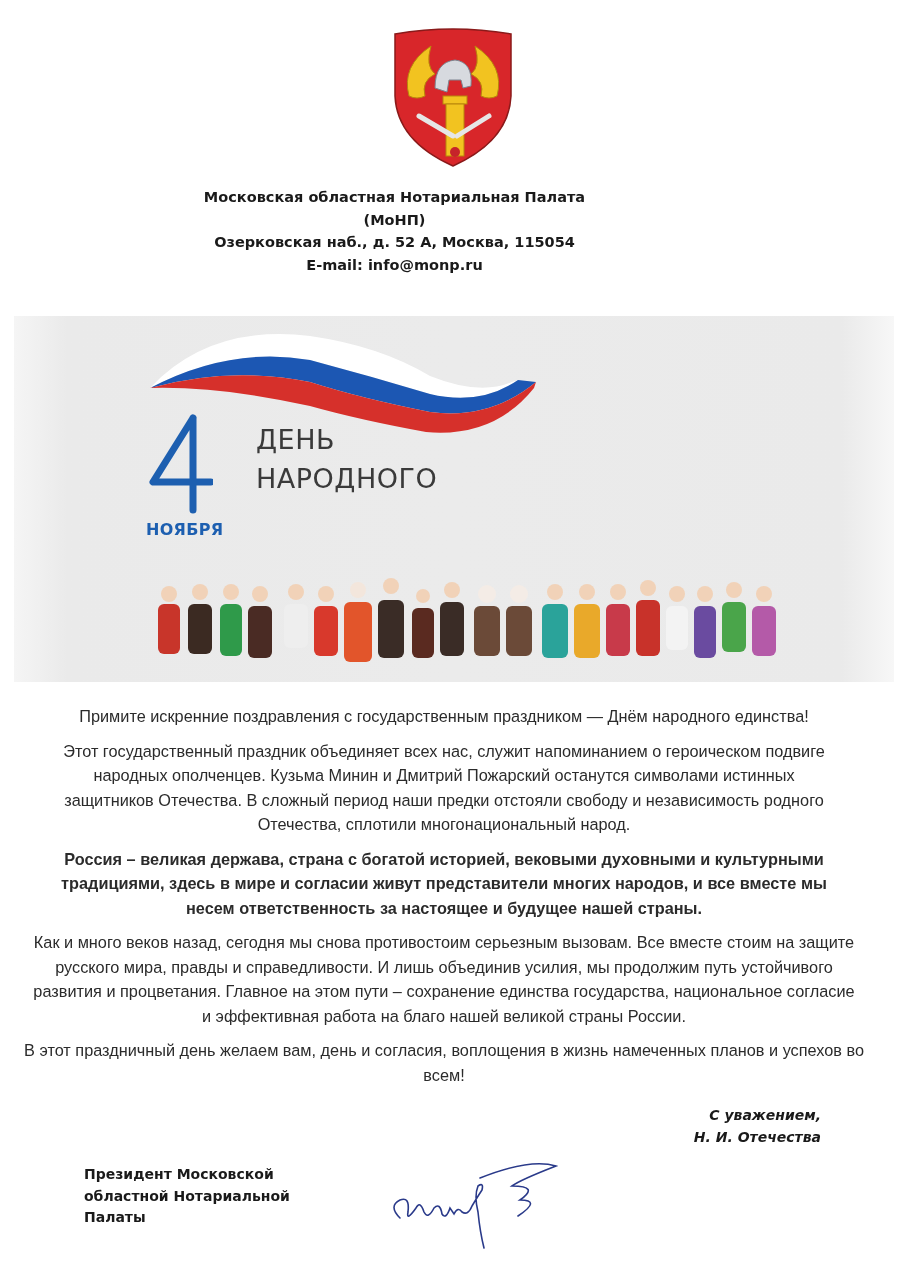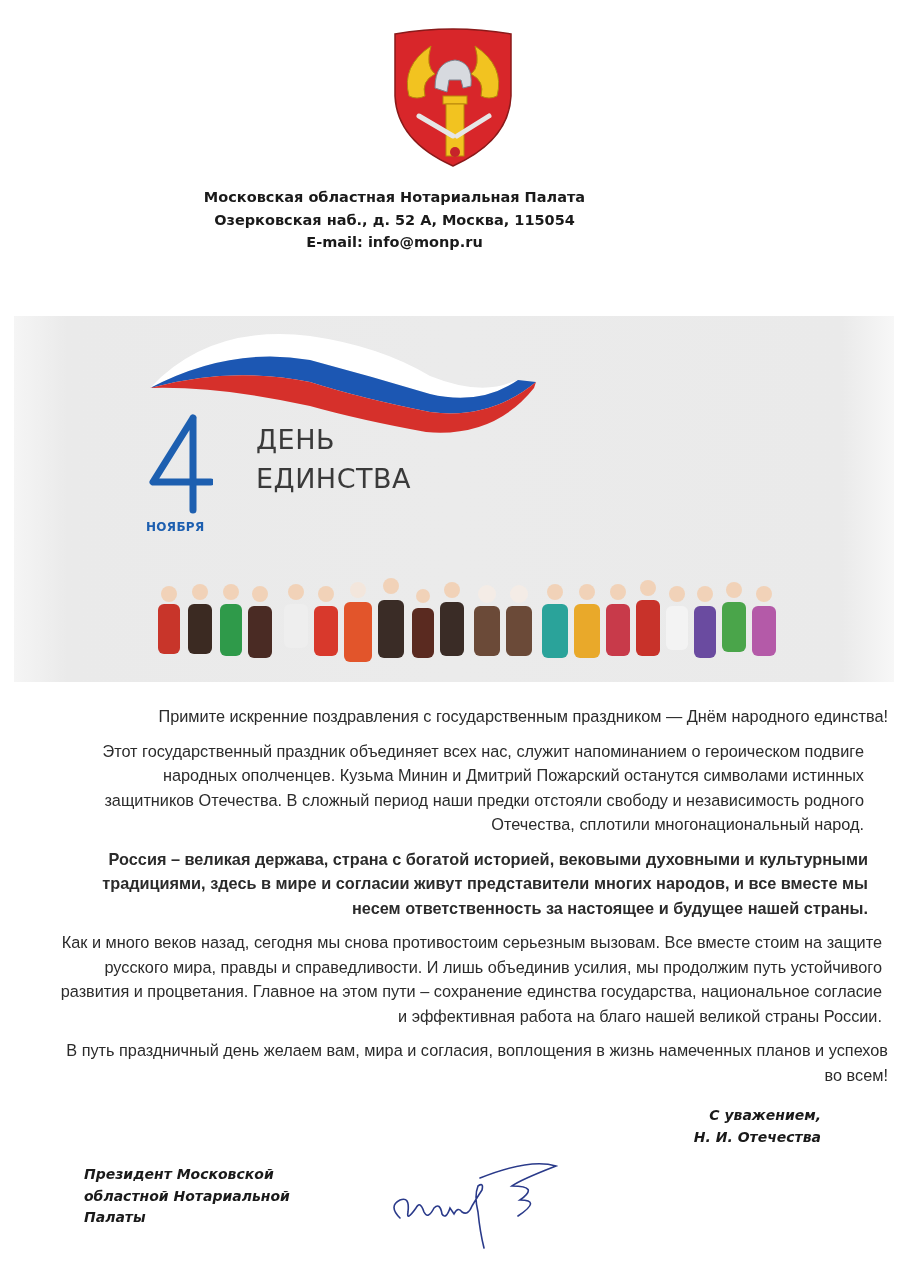--- a/index.html
+++ b/index.html
@@ -12,29 +12,29 @@
   .header div { white-space: nowrap; }
   .banner { position: absolute; left: 14px; top: 316px; width: 880px; height: 366px;
             background: linear-gradient(90deg, #f5f5f5 0%, #eaeaea 6%, #ebebeb 50%, #eaeaea 94%, #f7f7f7 100%); }
   .flag { position: absolute; left: 136px; top: 0; width: 400px; height: 120px; }
   .big4 { position: absolute; left: 135px; top: 98px; font-family: "DejaVu Sans", sans-serif;
           font-weight: normal; font-size: 96px; line-height: 96px; color: #1d5fb0; letter-spacing: -2px; }
   .big4 svg { display:block; }
   .title-lines { position: absolute; left: 204px; top: 104px; font-family: "DejaVu Sans", sans-serif;
                  font-size: 27px; line-height: 39px; color: #3a3a3a; letter-spacing: 0.5px; }
   .title-lines div { white-space: nowrap; margin-left: 38px; }
-  .nov { position: absolute; left: 132px; top: 204px; font-size: 12px; font-weight: bold;
+  .nov { position: absolute; left: 132px; top: 204px; font-size: 16px; font-weight: bold;
          color: #1d5fb0; letter-spacing: 0.3px; }
   .people { position: absolute; left: 136px; top: 258px; width: 640px; height: 100px; }
-  .body-text { position: absolute; left: 48px; top: 704px; width: 840px; text-align: right;
+  .body-text { position: absolute; left: 24px; top: 704px; width: 840px; text-align: center;
                font-family: "Liberation Sans", sans-serif; font-size: 16.3px; line-height: 24.5px;
                color: #2b2b2b; }
   .body-text p { margin: 0 0 10px 0; }
   .sig-left { position: absolute; left: 84px; top: 1164px; font-family: "DejaVu Sans", sans-serif;
-              font-style: italic; font-weight: bold; font-size: 14px; line-height: 21.5px; color: #1a1a1a; }
+              font-weight: bold; font-size: 14px; line-height: 21.5px; color: #1a1a1a; }
   .sig-right { position: absolute; right: 86px; top: 1105px; text-align: right;
                font-family: "DejaVu Sans", sans-serif; font-style: italic; font-weight: bold;
                font-size: 14px; line-height: 21.5px; color: #1a1a1a; }
   .signature { position: absolute; left: 380px; top: 1156px; width: 190px; height: 100px; }
 </style>
 </head>
 <body>
 
 <div class="emblem">
   <svg width="124" height="142" viewBox="0 0 124 142">
@@ -48,39 +48,40 @@
     <rect x="52" y="70" width="24" height="8" fill="#f2c320" stroke="#b8860b"></rect>
     <rect x="55" y="78" width="18" height="52" fill="#f2c320" stroke="#b8860b"></rect>
 
     <path d="M28,90 L62,110 M98,90 L66,110" stroke="#e6e6e6" stroke-width="5" stroke-linecap="round"></path>
     <circle cx="64" cy="126" r="5" fill="#c6242a"></circle>
   </svg>
 </div>
 
 <div class="header">
   <div>Московская областная Нотариальная Палата</div>
+  <div>(МоНП)</div>
   <div>Озерковская наб., д. 52 А, Москва, 115054</div>
   <div>E-mail: info@monp.ru</div>
 </div>
 
 <div class="banner">
   <svg class="flag" viewBox="0 0 400 120">
     <path d="M0,72 Q60,8 160,20 Q230,30 280,60 Q330,80 362,66 L368,64 Q330,90 280,78 Q220,60 160,44 Q80,30 0,72 Z" fill="#ffffff"></path>
     <path d="M0,72 Q80,30 160,44 Q220,60 280,78 Q330,90 368,64 L386,66 Q340,104 280,96 Q210,82 160,66 Q80,50 0,72 Z" fill="#1c57b3"></path>
     <path d="M0,72 Q80,50 160,66 Q210,82 280,96 Q340,104 386,66 L384,72 Q344,122 276,116 Q210,104 160,90 Q70,70 0,72 Z" fill="#d6302b"></path>
   </svg>
   <div class="big4">
     <svg width="64" height="100" viewBox="0 0 64 100">
       <path d="M44,4 L4,68 L62,68 M44,4 L44,96" stroke="#1d5fb0" stroke-width="7" fill="none" stroke-linecap="round" stroke-linejoin="round"></path>
     </svg>
   </div>
   <div class="nov">НОЯБРЯ</div>
   <div class="title-lines">
     <div>ДЕНЬ</div>
-    <div>ЕДИНСТВА</div>
+    <div>НАРОДНОГО</div>
   </div>
   <svg class="people" viewBox="0 0 640 100">
     <g>
 
       <g fill="#c8352a">
           <rect x="8" y="30" width="22" height="50" rx="6"></rect>
           <circle cx="19" cy="20" r="8" fill="#f1d2b8"></circle>
         </g>
       <g fill="#3b2a22">
           <rect x="38" y="30" width="24" height="50" rx="6"></rect>
@@ -160,21 +161,21 @@
         </g>
     </g>
   </svg>
 </div>
 
 <div class="body-text">
   <p>Примите искренние поздравления с государственным праздником — Днём народного единства!</p>
   <p style="padding:0 24px;">Этот государственный праздник объединяет всех нас, служит напоминанием о героическом подвиге народных ополченцев. Кузьма Минин и Дмитрий Пожарский останутся символами истинных защитников Отечества. В сложный период наши предки отстояли свободу и независимость родного Отечества, сплотили многонациональный народ.</p>
   <p style="padding:0 20px;font-weight:bold;">Россия – великая держава, страна с богатой историей, вековыми духовными и культурными традициями, здесь в мире и согласии живут представители многих народов, и все вместе мы несем ответственность за настоящее и будущее нашей страны.</p>
   <p style="padding:0 6px;">Как и много веков назад, сегодня мы снова противостоим серьезным вызовам. Все вместе стоим на защите русского мира, правды и справедливости. И лишь объединив усилия, мы продолжим путь устойчивого развития и процветания. Главное на этом пути – сохранение единства государства, национальное согласие и эффективная работа на благо нашей великой страны России.</p>
-  <p>В путь праздничный день желаем вам, мира и согласия, воплощения в жизнь намеченных планов и успехов во всем!</p>
+  <p>В этот праздничный день желаем вам, день и согласия, воплощения в жизнь намеченных планов и успехов во всем!</p>
 </div>
 
 <div class="sig-left">
   <div>Президент Московской</div>
   <div>областной Нотариальной</div>
   <div>Палаты</div>
 </div>
 
 <svg class="signature" viewBox="0 0 190 100">
   <path d="M20,62 Q8,50 20,44 Q30,40 28,56 Q26,66 36,52 Q40,44 44,56 Q48,64 54,52 Q60,46 62,58 Q66,64 70,52 L74,58 Q78,50 82,56 Q88,60 92,50 Q98,40 102,34 Q104,26 98,30 Q94,40 98,56 Q100,76 104,92" fill="none" stroke="#2a3a8a" stroke-width="1.6" stroke-linecap="round"></path>

